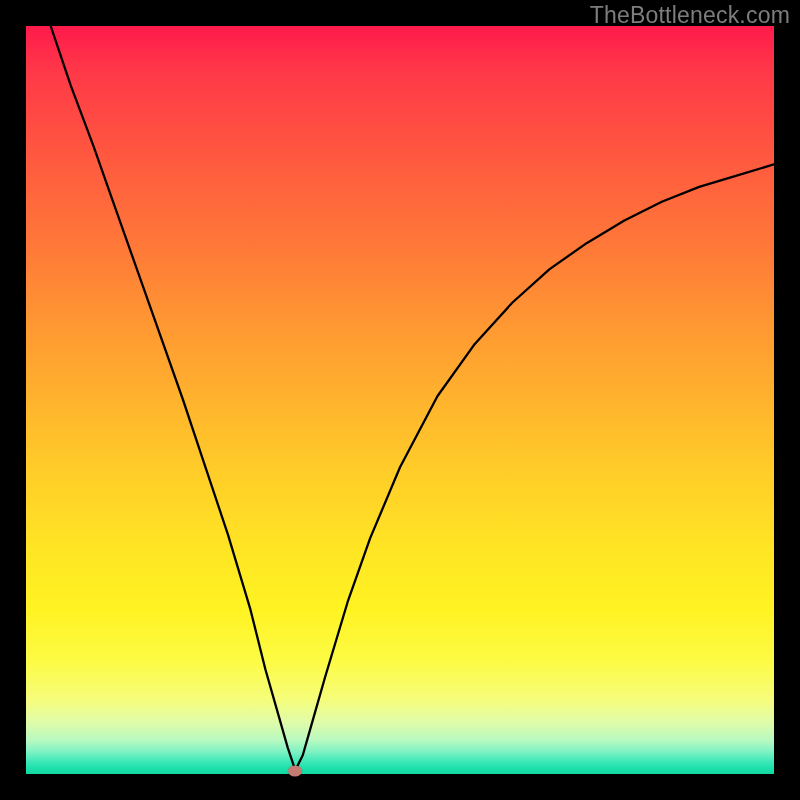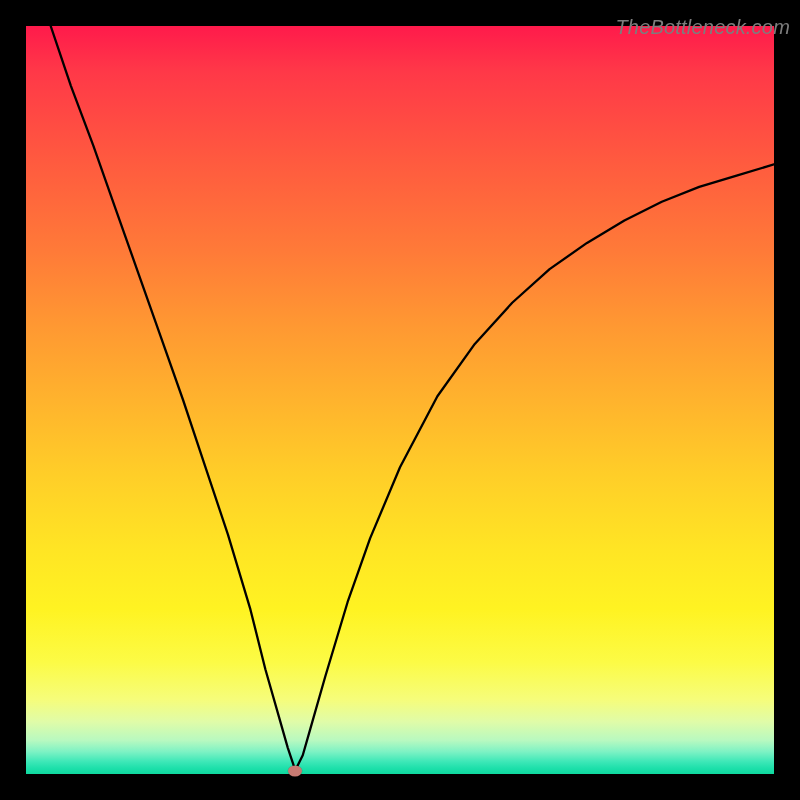--- a/index.html
+++ b/index.html
@@ -55,27 +55,26 @@
     position: absolute;
     width: 14px;
     height: 11px;
     border-radius: 50% / 50%;
     background: #c77a72;
     transform: translate(-50%, -50%);
     box-shadow: 0 0 0 0.5px rgba(0,0,0,0.15);
   }
   .watermark {
     position: absolute;
-    top: 16px;
+    top: 2px;
     right: 10px;
     color: #7d7d7d;
-    font-size: 20px;
+    font-size: 23px;
     letter-spacing: 0.2px;
     user-select: none;
-    font-style: italic;
   }
 </style>
 </head>
 <body>
 
 <div class="frame">
 
   <div class="plot">
 
     <svg class="curve-layer" viewBox="0 0 748 748" preserveAspectRatio="none">

